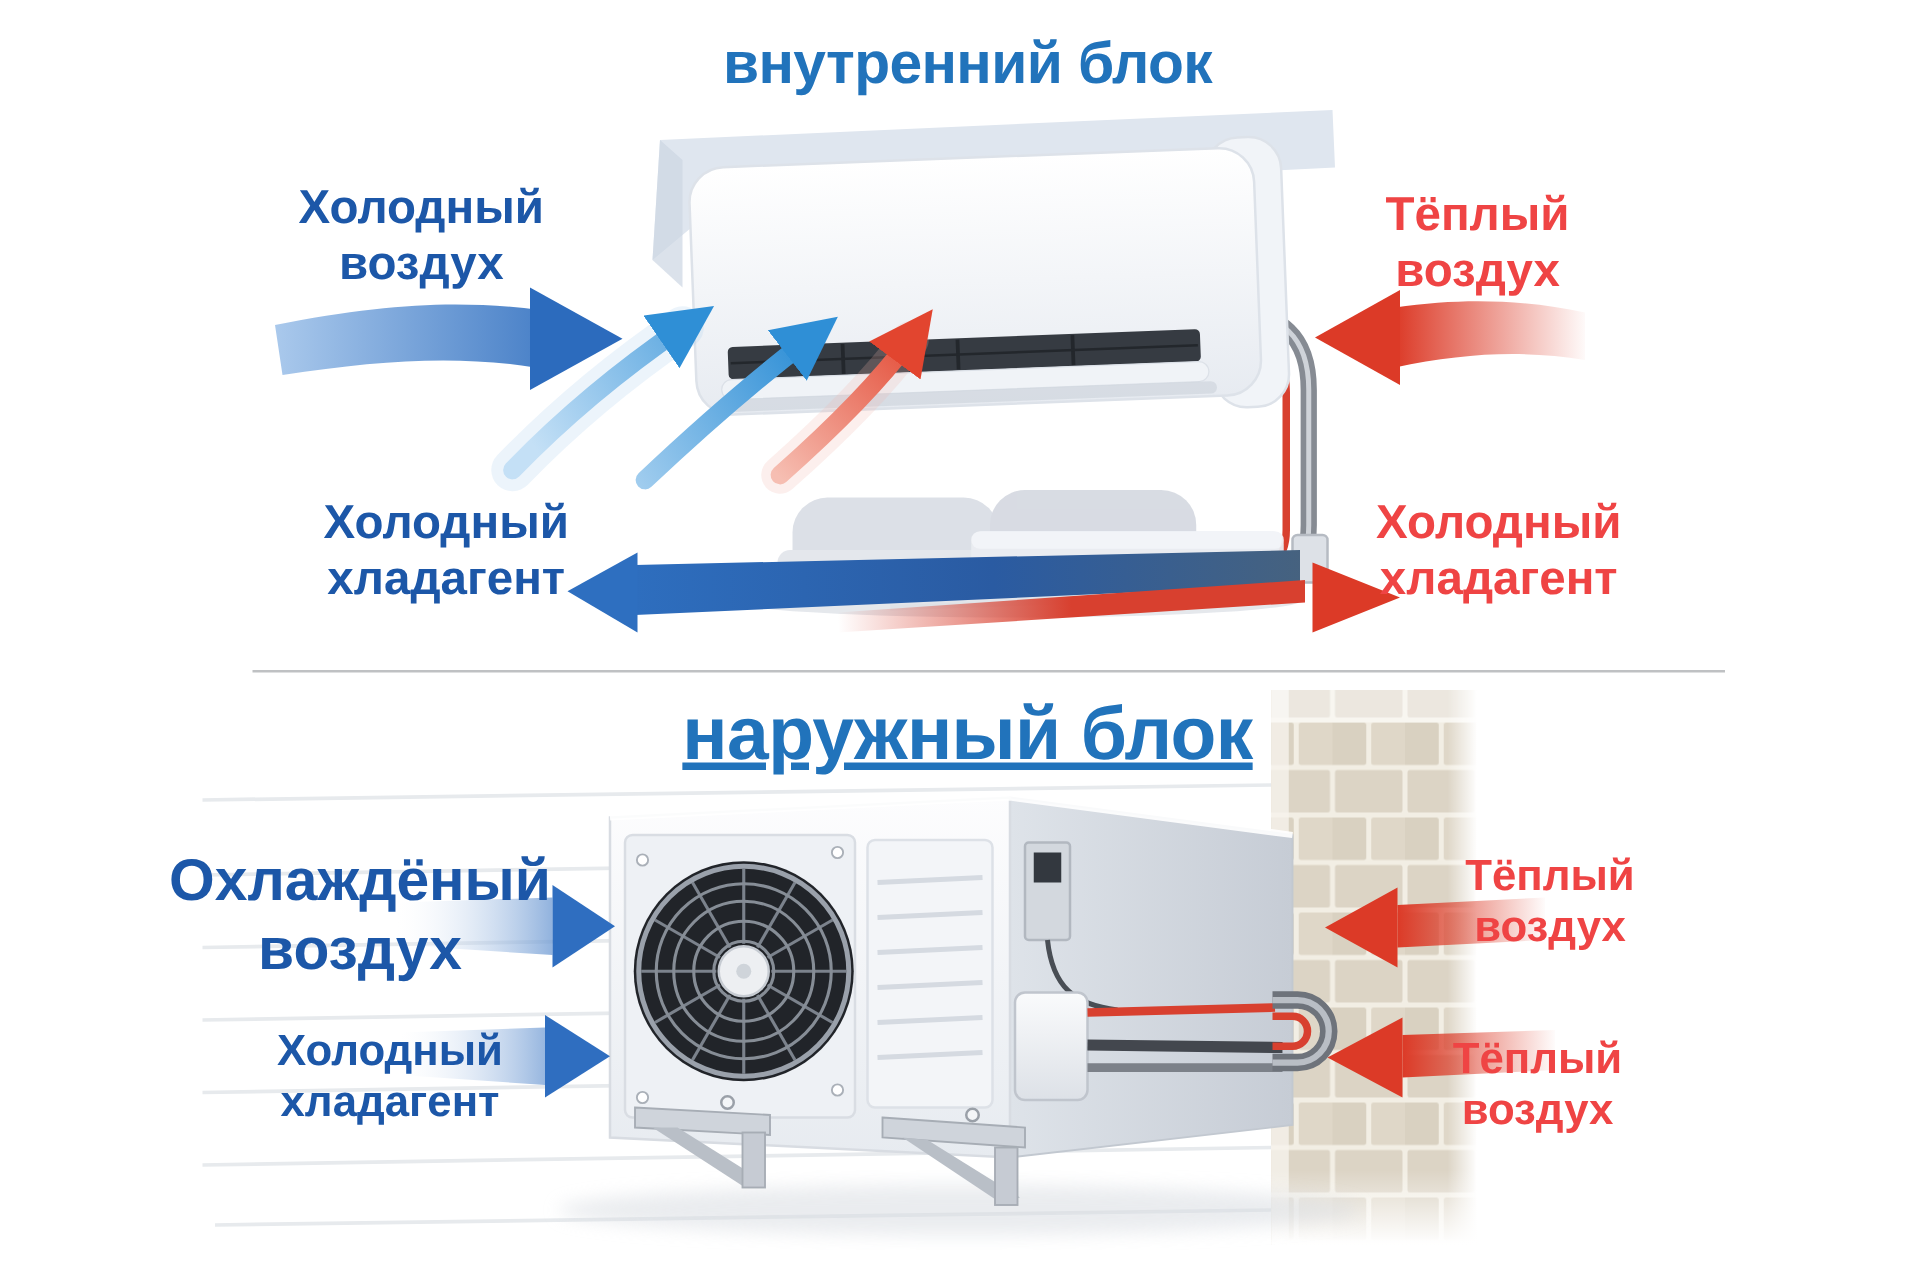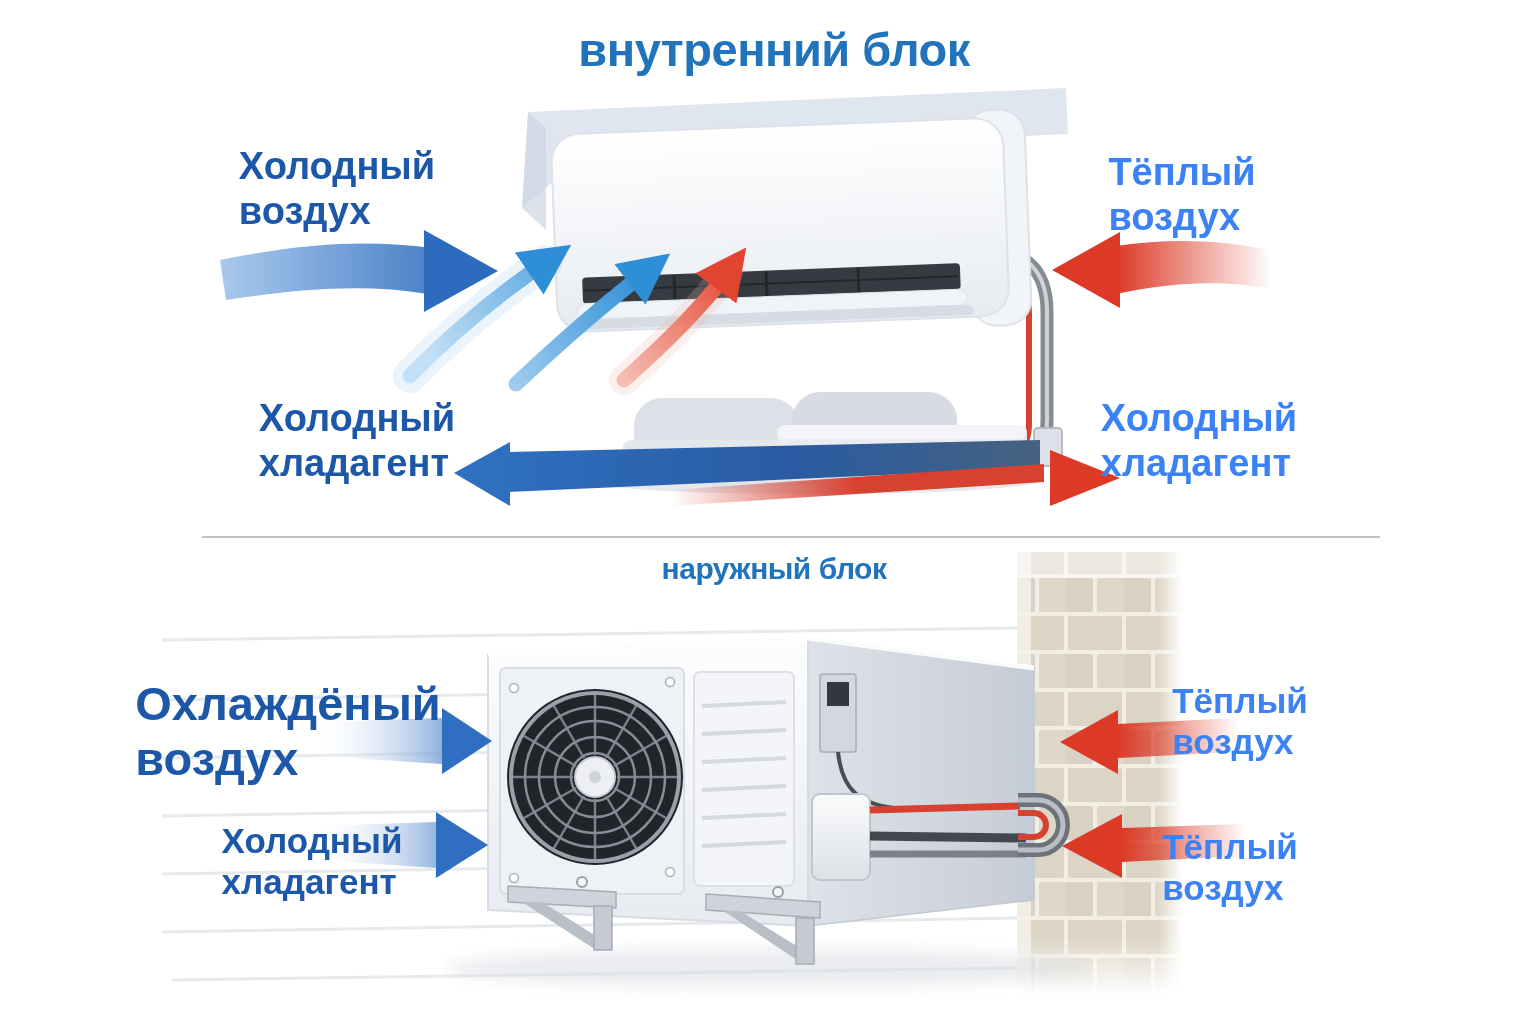--- a/index.html
+++ b/index.html
@@ -9,27 +9,27 @@
   }
   .scene{position:absolute;left:0;}
   #scene-top{top:0;}
   #scene-bottom{top:538px;}
   .sec-title{
     position:absolute;transform:translateX(-50%);
     font-weight:700;color:#2173bb;white-space:pre-line;text-align:center;
     letter-spacing:-0.5px;
   }
   #title-indoor{left:752px;top:22px;font-size:47px;}
-  #title-outdoor{left:752px;top:552px;font-size:30px;}
+  #title-outdoor{left:752px;top:552px;font-size:60px;text-decoration:underline;}
   .lbl{
     position:absolute;transform:translateX(-50%);
-    font-weight:700;white-space:pre-line;text-align:left;line-height:1.18;
+    font-weight:700;white-space:pre-line;text-align:center;line-height:1.18;
   }
   .lbl.blue{color:#1c57a8;}
-  .lbl.red{color:#3b82f6;}
+  .lbl.red{color:#ef4444;}
   #lbl-cold-air{left:315px;top:144px;font-size:38px;}
   #lbl-cold-ref-left{left:335px;top:396px;font-size:38px;}
   #lbl-warm-air{left:1160px;top:150px;font-size:38px;}
   #lbl-cold-ref-right{left:1177px;top:396px;font-size:38px;}
   #lbl-cooled-air{left:266px;top:676px;font-size:47px;}
   #lbl-cold-ref{left:290px;top:820px;font-size:35px;}
   #lbl-warm-top{left:1218px;top:680px;font-size:35px;}
   #lbl-warm-bottom{left:1208px;top:826px;font-size:35px;}
   #divider{
     position:absolute;left:180px;top:536px;width:1178px;height:2px;

